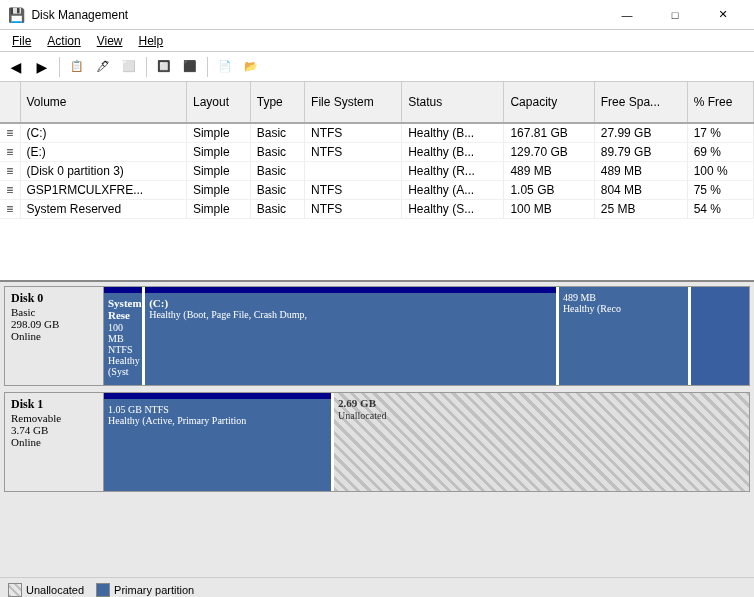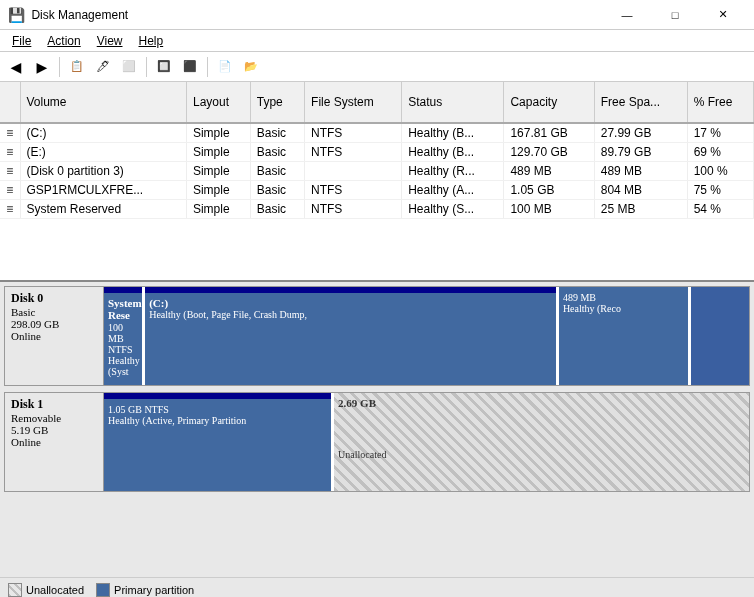--- a/index.html
+++ b/index.html
@@ -135,21 +135,21 @@
 
     .partition {
       display: flex;
       flex-direction: column;
       border-right: 3px solid #fff;
       padding: 4px;
       font-size: 10px;
       overflow: hidden;
       cursor: default;
     }
-    .partition:last-child { border-right: none; gap: 39px; }
+    .partition:last-child { border-right: none; }
     .partition.ntfs-blue { background: #4169a0; color: #fff; }
     .partition.ntfs-blue2 { background: #3a5fa0; color: #fff; }
     .partition.unallocated {
       background: repeating-linear-gradient(
         45deg,
         #c0c0c0,
         #c0c0c0 3px,
         #e0e0e0 3px,
         #e0e0e0 8px
       );
@@ -328,21 +328,21 @@
             <div class="partition-size">489 MB</div>
             <div class="partition-info">Healthy (Reco</div>
           </div>
           <div class="partition ntfs-blue2" style="flex: 5 1 0%;"></div>
         </div>
       </div>
       <div class="disk-row">
         <div class="disk-label">
     <span class="disk-name">Disk 1</span>
     <span class="disk-type">Removable</span>
-    <span class="disk-size">5.19 GB</span>
+    <span class="disk-size">3.74 GB</span>
     <span class="disk-status">Online</span>
   </div>
         <div class="disk-partitions">
           <div class="partition ntfs-blue" style="flex: 35 1 0%;">
             <div class="partition-top-bar"></div>
             <div class="partition-size">1.05 GB NTFS</div>
             <div class="partition-info">Healthy (Active, Primary Partition</div>
           </div>
           <div class="partition unallocated" style="flex: 65 1 0%;">
             <div class="partition-name">2.69 GB</div>

